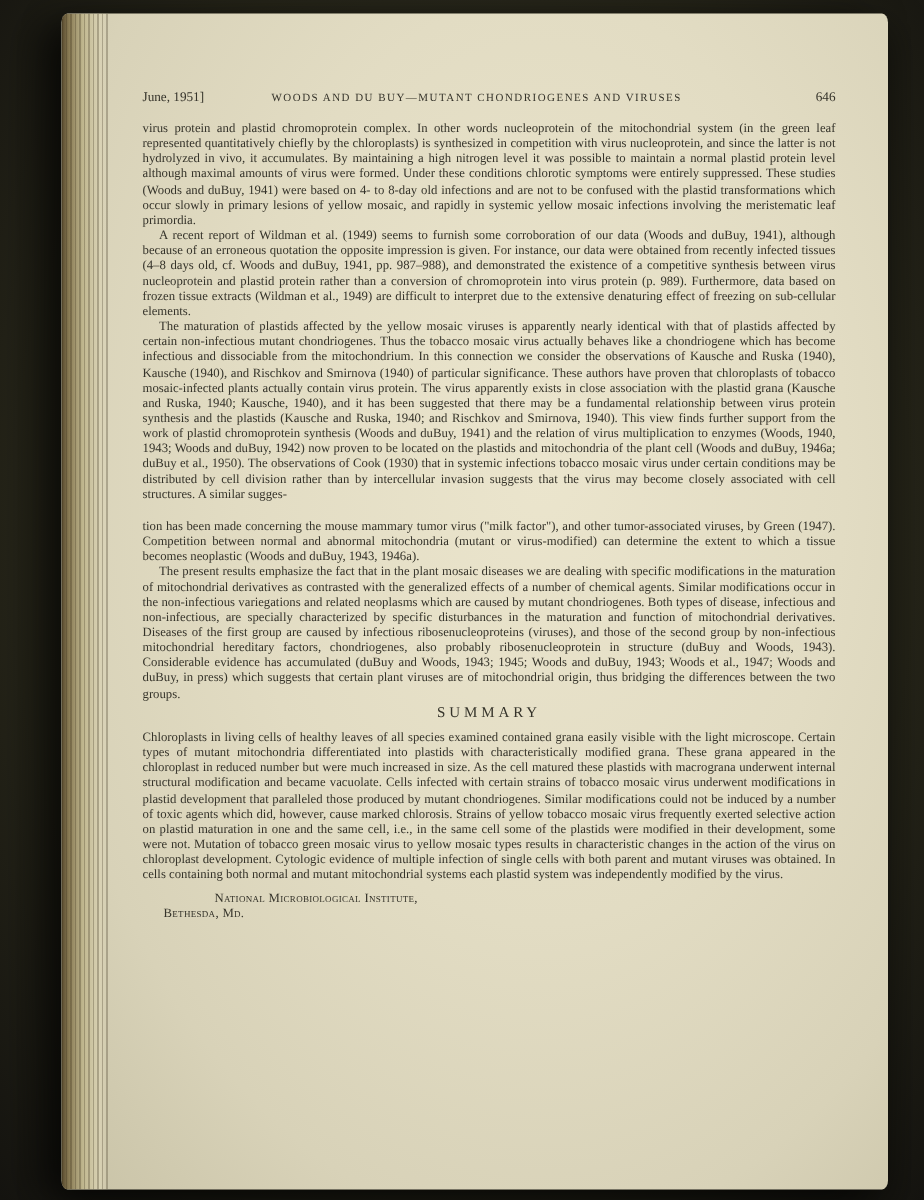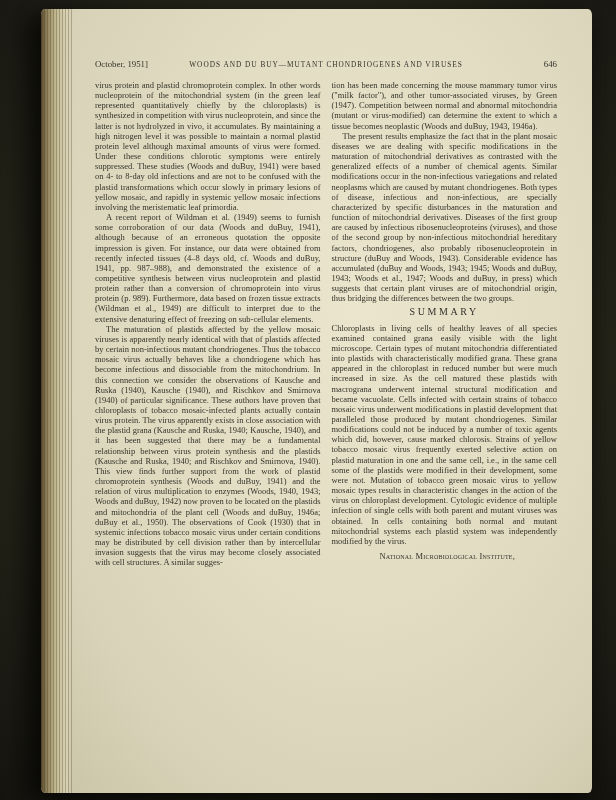--- a/index.html
+++ b/index.html
@@ -25,62 +25,63 @@
     background:
       repeating-linear-gradient(90deg, rgba(55,45,25,.28) 0 1px, rgba(255,255,255,0) 1px 3px),
       linear-gradient(90deg,#57492d 0%, #8a7c55 16%, #c0b78f 45%, #d8d1b3 78%, rgba(216,209,179,0) 100%);
   }
   .content{
     position:absolute;left:54px;top:50px;right:35px;bottom:26px;
     color:#35332a;
   }
   .hdr{display:flex;align-items:baseline;margin-bottom:11px;font-size:8.8px;}
   .hdr .date{width:86px;white-space:nowrap;}
-  .hdr .rtitle{flex:1;text-align:center;font-size:7.3px;letter-spacing:1px;white-space:nowrap;}
+  .hdr .rtitle{flex:1;text-align:left;font-size:7.3px;letter-spacing:1px;white-space:nowrap;}
   .hdr .pnum{width:86px;text-align:right;}
-  .cols{display:flex;gap:11px;}
+  .cols{display:flex;gap:11px;flex-direction:column;}
   .col{flex:1;font-size:8.5px;line-height:10.15px;text-align:justify;}
   .col p{margin:0;text-indent:11px;}
   .col p.cont{text-indent:0;}
   .summary{
     margin:4px 0 5px;text-align:center;font-weight:normal;
     font-size:10px;letter-spacing:2.6px;
   }
   .affil{margin-top:5px;font-variant:small-caps;letter-spacing:.2px;}
   .affil-l1{text-indent:0;padding-left:48px;}
   .affil-l2{text-indent:14px;}
 </style>
 </head>
 <body>
 
 <div class="photo">
   <div class="page">
     <div class="edge"></div>
     <div class="content">
 
       <div class="hdr">
-        <span class="date">October, 1951]</span>
+        <span class="date">June, 1951]</span>
         <span class="rtitle">WOODS AND DU BUY—MUTANT CHONDRIOGENES AND VIRUSES</span>
         <span class="pnum">646</span>
       </div>
 
       <div class="cols">
 
         <div class="col">
           <p class="cont">virus protein and plastid chromoprotein complex. In other words nucleoprotein of the mitochondrial system (in the green leaf represented quantitatively chiefly by the chloroplasts) is synthesized in competition with virus nucleoprotein, and since the latter is not hydrolyzed in vivo, it accumulates. By maintaining a high nitrogen level it was possible to maintain a normal plastid protein level although maximal amounts of virus were formed. Under these conditions chlorotic symptoms were entirely suppressed. These studies (Woods and duBuy, 1941) were based on 4- to 8-day old infections and are not to be confused with the plastid transformations which occur slowly in primary lesions of yellow mosaic, and rapidly in systemic yellow mosaic infections involving the meristematic leaf primordia.</p>
           <p>A recent report of Wildman et al. (1949) seems to furnish some corroboration of our data (Woods and duBuy, 1941), although because of an erroneous quotation the opposite impression is given. For instance, our data were obtained from recently infected tissues (4–8 days old, cf. Woods and duBuy, 1941, pp. 987–988), and demonstrated the existence of a competitive synthesis between virus nucleoprotein and plastid protein rather than a conversion of chromoprotein into virus protein (p. 989). Furthermore, data based on frozen tissue extracts (Wildman et al., 1949) are difficult to interpret due to the extensive denaturing effect of freezing on sub-cellular elements.</p>
           <p>The maturation of plastids affected by the yellow mosaic viruses is apparently nearly identical with that of plastids affected by certain non-infectious mutant chondriogenes. Thus the tobacco mosaic virus actually behaves like a chondriogene which has become infectious and dissociable from the mitochondrium. In this connection we consider the observations of Kausche and Ruska (1940), Kausche (1940), and Rischkov and Smirnova (1940) of particular significance. These authors have proven that chloroplasts of tobacco mosaic-infected plants actually contain virus protein. The virus apparently exists in close association with the plastid grana (Kausche and Ruska, 1940; Kausche, 1940), and it has been suggested that there may be a fundamental relationship between virus protein synthesis and the plastids (Kausche and Ruska, 1940; and Rischkov and Smirnova, 1940). This view finds further support from the work of plastid chromoprotein synthesis (Woods and duBuy, 1941) and the relation of virus multiplication to enzymes (Woods, 1940, 1943; Woods and duBuy, 1942) now proven to be located on the plastids and mitochondria of the plant cell (Woods and duBuy, 1946a; duBuy et al., 1950). The observations of Cook (1930) that in systemic infections tobacco mosaic virus under certain conditions may be distributed by cell division rather than by intercellular invasion suggests that the virus may become closely associated with cell structures. A similar sugges-</p>
         </div>
 
         <div class="col">
           <p class="cont">tion has been made concerning the mouse mammary tumor virus ("milk factor"), and other tumor-associated viruses, by Green (1947). Competition between normal and abnormal mitochondria (mutant or virus-modified) can determine the extent to which a tissue becomes neoplastic (Woods and duBuy, 1943, 1946a).</p>
           <p>The present results emphasize the fact that in the plant mosaic diseases we are dealing with specific modifications in the maturation of mitochondrial derivatives as contrasted with the generalized effects of a number of chemical agents. Similar modifications occur in the non-infectious variegations and related neoplasms which are caused by mutant chondriogenes. Both types of disease, infectious and non-infectious, are specially characterized by specific disturbances in the maturation and function of mitochondrial derivatives. Diseases of the first group are caused by infectious ribosenucleoproteins (viruses), and those of the second group by non-infectious mitochondrial hereditary factors, chondriogenes, also probably ribosenucleoprotein in structure (duBuy and Woods, 1943). Considerable evidence has accumulated (duBuy and Woods, 1943; 1945; Woods and duBuy, 1943; Woods et al., 1947; Woods and duBuy, in press) which suggests that certain plant viruses are of mitochondrial origin, thus bridging the differences between the two groups.</p>
           <h3 class="summary">SUMMARY</h3>
           <p class="cont">Chloroplasts in living cells of healthy leaves of all species examined contained grana easily visible with the light microscope. Certain types of mutant mitochondria differentiated into plastids with characteristically modified grana. These grana appeared in the chloroplast in reduced number but were much increased in size. As the cell matured these plastids with macrograna underwent internal structural modification and became vacuolate. Cells infected with certain strains of tobacco mosaic virus underwent modifications in plastid development that paralleled those produced by mutant chondriogenes. Similar modifications could not be induced by a number of toxic agents which did, however, cause marked chlorosis. Strains of yellow tobacco mosaic virus frequently exerted selective action on plastid maturation in one and the same cell, i.e., in the same cell some of the plastids were modified in their development, some were not. Mutation of tobacco green mosaic virus to yellow mosaic types results in characteristic changes in the action of the virus on chloroplast development. Cytologic evidence of multiple infection of single cells with both parent and mutant viruses was obtained. In cells containing both normal and mutant mitochondrial systems each plastid system was independently modified by the virus.</p>
           <div class="affil">
             <div class="affil-l1">National Microbiological Institute,</div>
+            <div class="affil-l2">Bethesda, Md.</div>
           </div>
         </div>
 
       </div>
     </div>
   </div>
 </div>
 
 </body></html>

